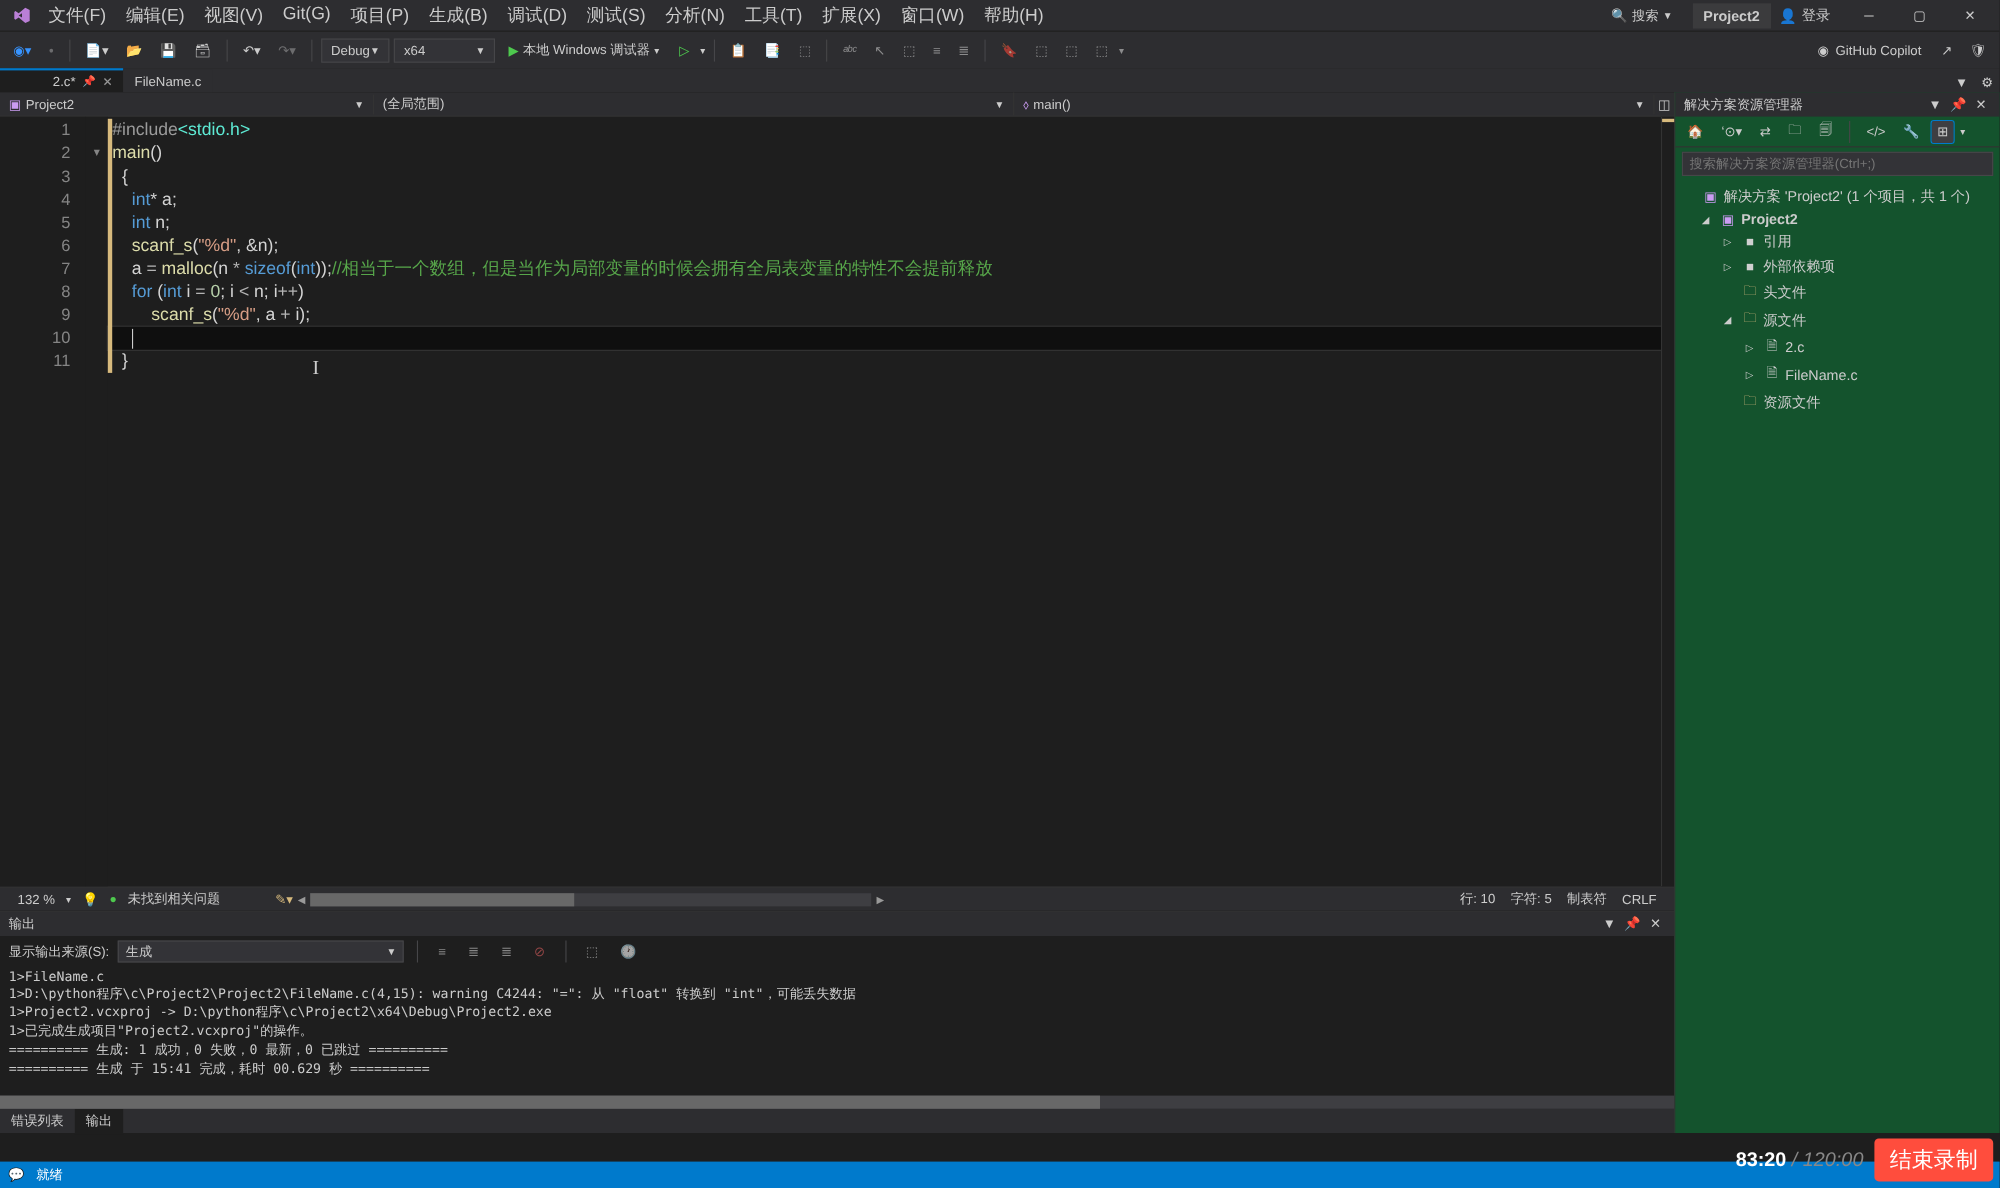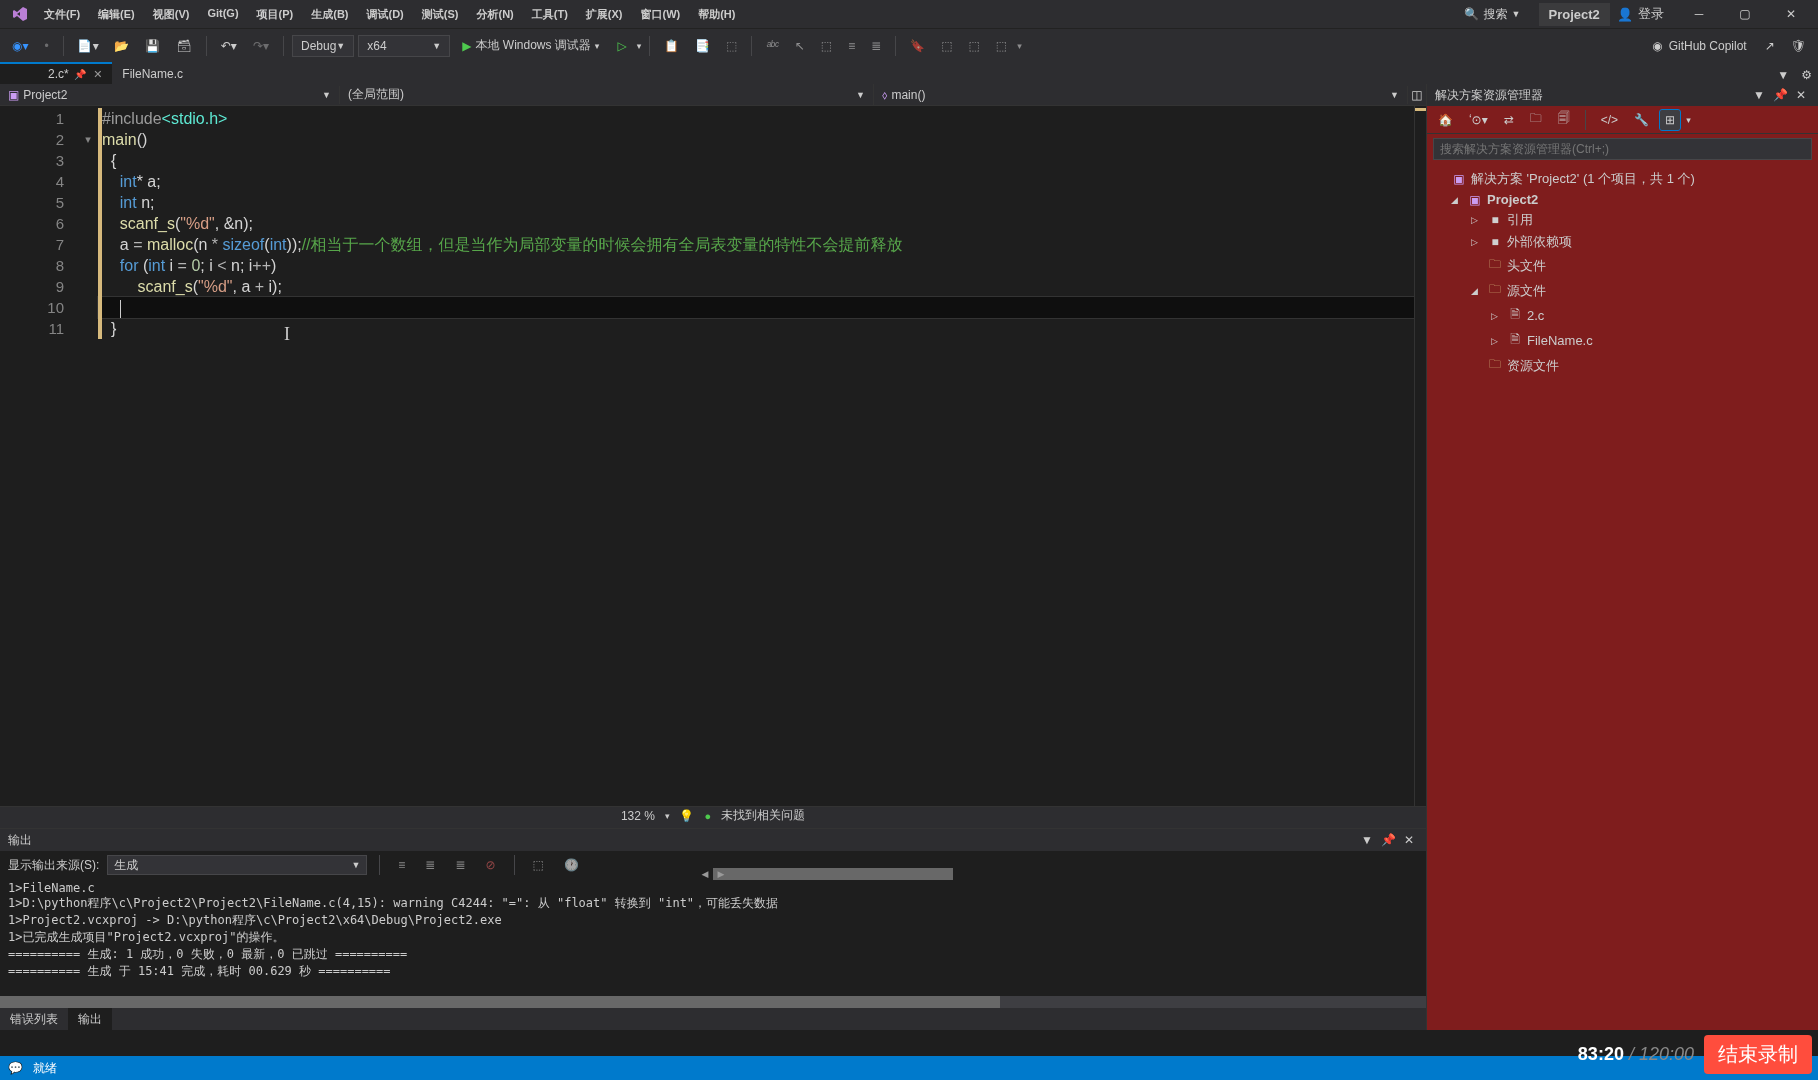--- a/index.html
+++ b/index.html
@@ -3,21 +3,21 @@
 <meta charset="utf-8">
 <style>
 * { margin: 0; padding: 0; box-sizing: border-box; font-family: "Microsoft YaHei", "Segoe UI", sans-serif; }
 body { background: #1e1e1e; color: #ccc; width: 1818px; height: 1080px; overflow: hidden; font-size: 12px; position: relative; }
 
 
 .titlebar { height: 28px; background: #2d2d30; display: flex; align-items: center; padding: 0 4px; }
 .titlebar .logo { width: 20px; height: 20px; margin: 0 6px; display: flex; align-items: center; justify-content: center; }
 .titlebar .logo svg { width: 16px; height: 16px; }
 .menu-items { display: flex; gap: 2px; }
-.menu-item { padding: 4px 8px; cursor: pointer; font-size: 11px; font-weight: bold; }
+.menu-item { padding: 4px 8px; cursor: pointer; font-size: 16px; }
 .titlebar .spacer { flex: 1; }
 .titlebar .search { display: flex; align-items: center; gap: 4px; padding: 4px 8px; margin-right: 10px; }
 .titlebar .project-label { padding: 4px 10px; font-weight: bold; font-size: 13px; background: #3b3b3d; }
 .titlebar .right { display: flex; align-items: center; gap: 4px; margin-left: auto; }
 .titlebar .login { padding: 4px 8px; display: flex; align-items: center; gap: 4px; font-size: 13px; }
 .win-buttons { display: flex; }
 .win-btn { width: 46px; height: 28px; display: flex; align-items: center; justify-content: center; cursor: pointer; }
 
 
 .toolbar { height: 34px; background: #2d2d30; display: flex; align-items: center; padding: 0 6px; gap: 4px; border-top: 1px solid #222; }
@@ -37,21 +37,21 @@
 .tab.active { border-top: 2px solid #007acc; padding-left: 48px; }
 .tab.inactive { background: #2d2d30; }
 .tab-pin { font-size: 10px; }
 .tab-close { font-size: 11px; opacity: 0.7; }
 .tabbar .spacer { flex: 1; }
 .tabbar .ctrl { padding: 2px 6px; cursor: pointer; }
 
 
 .main { display: flex; height: calc(1080px - 28px - 34px - 22px - 50px); }
 .editor-pane { flex: 1; display: flex; flex-direction: column; background: #1e1e1e; }
-.side-pane { width: 392px; background: #7f1d1d; display: flex; flex-direction: column; border-left: 1px solid #333; }
+.side-pane { width: 296px; background: #14532d; display: flex; flex-direction: column; border-left: 1px solid #333; }
 
 
 .contextbar { height: 22px; background: #2d2d30; display: flex; align-items: center; border-bottom: 1px solid #333; }
 .context-item { flex: 1; padding: 2px 8px; display: flex; align-items: center; gap: 4px; border-right: 1px solid #333; font-size: 12px; }
 .context-item:last-child { border-right: none; }
 .context-item .dd { margin-left: auto; }
 
 
 .editor { flex: 1; display: flex; font-family: Consolas, monospace; font-size: 16px; position: relative; overflow: hidden; }
 .gutter { width: 78px; background: #1e1e1e; text-align: right; padding-right: 14px; color: #858585; padding-top: 2px; }
@@ -72,21 +72,21 @@
 .hl-comment { color: #57a64a; }
 .hl-header { color: #5eead4; }
 .hl-op { color: #b4b4b4; }
 .caret { display: inline-block; width: 1px; height: 18px; background: #ccc; vertical-align: middle; }
 .yellow-bar { position: absolute; left: 0; top: 2px; width: 4px; background: #d7ba7d; }
 .scroll-overview { width: 12px; background: #1e1e1e; border-left: 1px solid #333; position: relative; }
 .scroll-overview .mark { position: absolute; left: 0; width: 12px; height: 3px; background: #d7ba7d; }
 .cursor-icon { position: absolute; left: 186px; top: 218px; color: #ccc; font-size: 18px; font-family: serif; }
 
 
-.editor-status { height: 22px; background: #2d2d30; display: flex; align-items: center; padding: 0 0; gap: 10px; font-size: 12px; border-top: 1px solid #333; flex-direction: column; }
+.editor-status { height: 22px; background: #2d2d30; display: flex; align-items: center; padding: 0 16px; gap: 10px; font-size: 12px; border-top: 1px solid #333; }
 .editor-status .left { display: flex; align-items: center; gap: 10px; }
 .editor-status .spacer { flex: 1; }
 .editor-status .right { display: flex; align-items: center; gap: 14px; }
 .ok-icon { color: #4ec94e; font-size: 11px; }
 .hscroll { flex: 0 0 510px; height: 12px; background: #3e3e42; position: relative; margin: 0 6px; }
 .hscroll .thumb { position: absolute; left: 0; top: 0; height: 12px; width: 240px; background: #686868; }
 .hscroll .arrow { position: absolute; top: 0; width: 12px; height: 12px; color: #999; font-size: 9px; display: flex; align-items: center; justify-content: center; }
 
 
 .output-panel { background: #1e1e1e; border-top: 1px solid #333; display: flex; flex-direction: column; height: 180px; }

